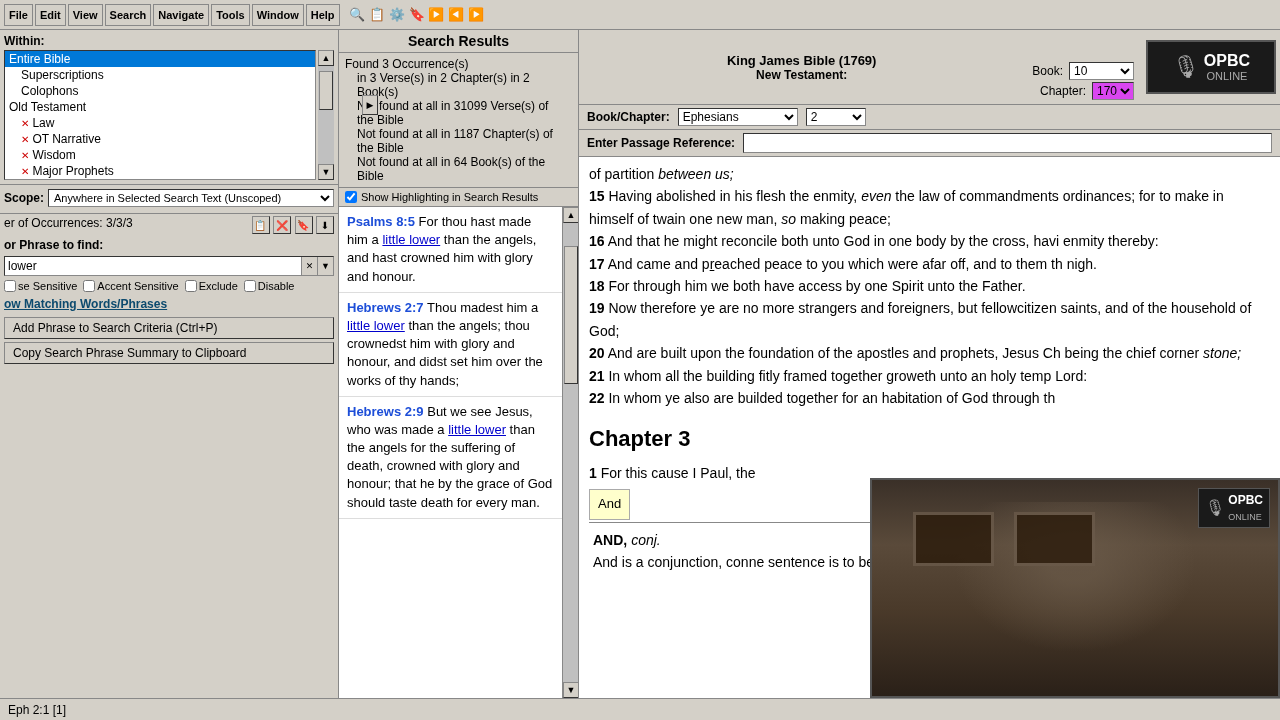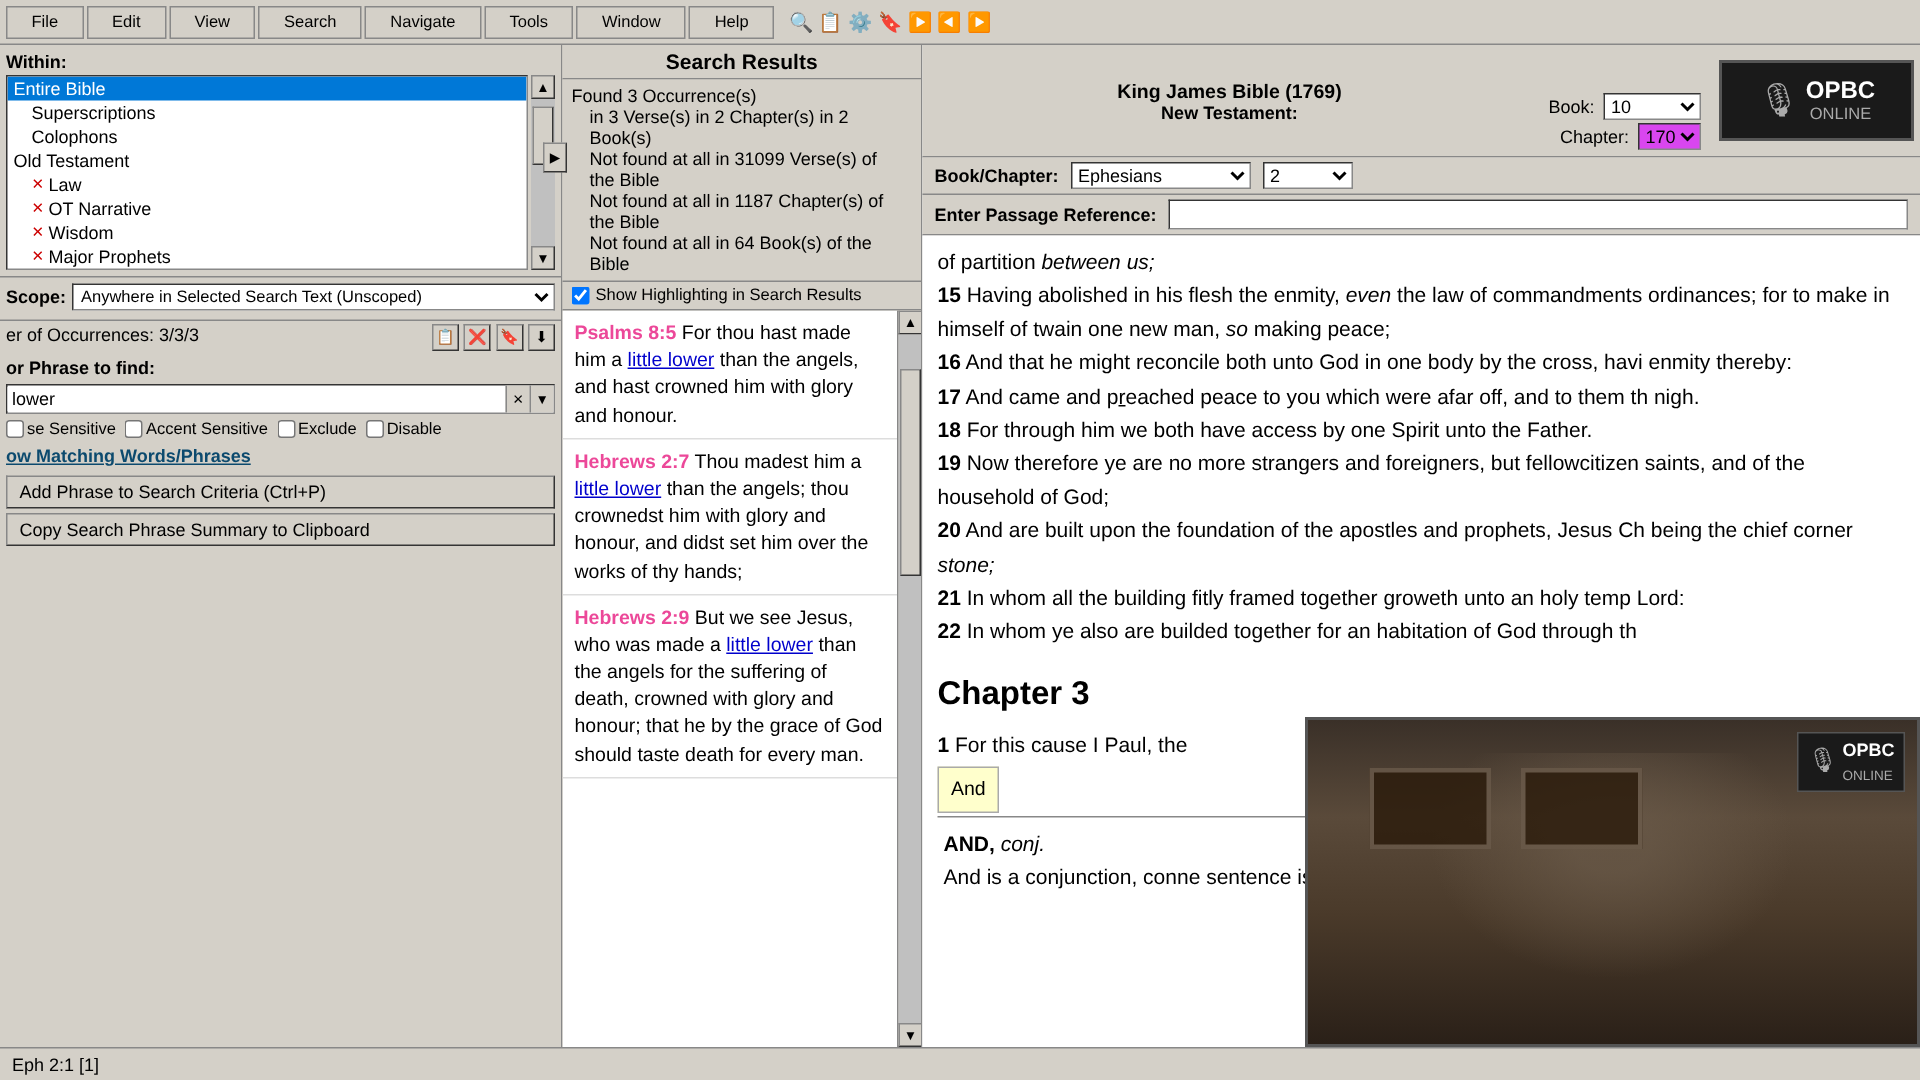--- a/index.html
+++ b/index.html
@@ -2,27 +2,27 @@
 <html><head>
   <meta charset="utf-8">
   <style>
     * { box-sizing: border-box; margin: 0; padding: 0; }
     body { font-family: Arial, sans-serif; font-size: 13px; background: #d4d0c8; overflow: hidden; width: 1280px; height: 720px; }
     
     .app-container { display: flex; flex-direction: column; height: 720px; width: 1280px; }
     
     
     .toolbar { background: #d4d0c8; border-bottom: 1px solid #888; padding: 2px 4px; height: 30px; display: flex; align-items: center; gap: 2px; }
-    .toolbar-btn { background: #d4d0c8; border: 1px solid #888; padding: 1px 16px; font-size: 11px; cursor: pointer; height: 22px; }
+    .toolbar-btn { background: #d4d0c8; border: 1px solid #888; padding: 1px 4px; font-size: 11px; cursor: pointer; height: 22px; font-weight: bold; }
     
     
     .main-content { display: flex; flex: 1; overflow: hidden; }
     
     
-    .left-panel { width: 375px; display: flex; flex-direction: column; background: #d4d0c8; border-right: 1px solid #888; }
+    .left-panel { width: 339px; display: flex; flex-direction: column; background: #d4d0c8; border-right: 1px solid #888; }
     
     .within-section { padding: 4px; border-bottom: 1px solid #888; }
     .within-label { font-weight: bold; font-size: 12px; margin-bottom: 2px; }
     .tree-container { background: white; border: 1px inset #888; height: 130px; overflow-y: auto; position: relative; }
     .tree-item { padding: 1px 4px; cursor: pointer; font-size: 12px; display: flex; align-items: center; }
     .tree-item.selected { background: #0078d7; color: white; }
     .tree-item-icon { margin-right: 3px; font-size: 10px; color: #c00; }
     
     .scope-section { padding: 4px; border-bottom: 1px solid #888; }
     .scope-row { display: flex; align-items: center; gap: 4px; margin-bottom: 2px; }
@@ -53,21 +53,21 @@
     
     .search-summary { padding: 4px 6px; font-size: 12px; background: #d4d0c8; border-bottom: 1px solid #888; }
     .summary-indent { margin-left: 12px; }
     
     .show-highlight-row { display: flex; align-items: center; gap: 4px; padding: 3px 6px; border-bottom: 1px solid #888; }
     .show-highlight-row input { width: 12px; height: 12px; }
     .show-highlight-label { font-size: 11px; }
     
     .results-list { flex: 1; overflow-y: scroll; background: white; }
     .result-item { padding: 6px 8px; border-bottom: 1px solid #ddd; font-size: 13px; line-height: 1.4; }
-    .result-item .ref { font-weight: bold; color: #ec4899; }
+    .result-item .ref { font-weight: bold; color: #1d4ed8; }
     .result-item .highlight { color: #0000cc; text-decoration: underline; }
     
     
     .bible-panel { flex: 1; display: flex; flex-direction: column; background: white; }
     
     .status-bar { background: #d4d0c8; border-top: 1px solid #888; padding: 2px 8px; font-size: 12px; height: 22px; display: flex; align-items: center; }
     .scrollbar-btn { width: 16px; height: 16px; background: #d4d0c8; border: 1px outset #888; display: flex; align-items: center; justify-content: center; cursor: pointer; font-size: 9px; flex-shrink: 0; }
   </style>
 </head>
 <body>

